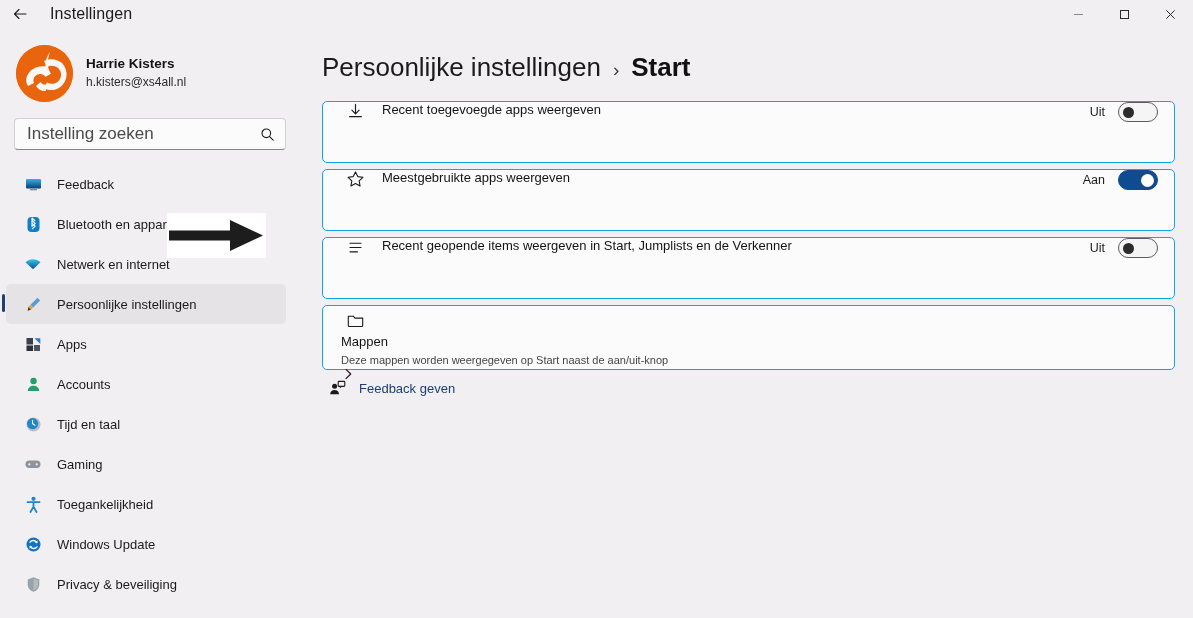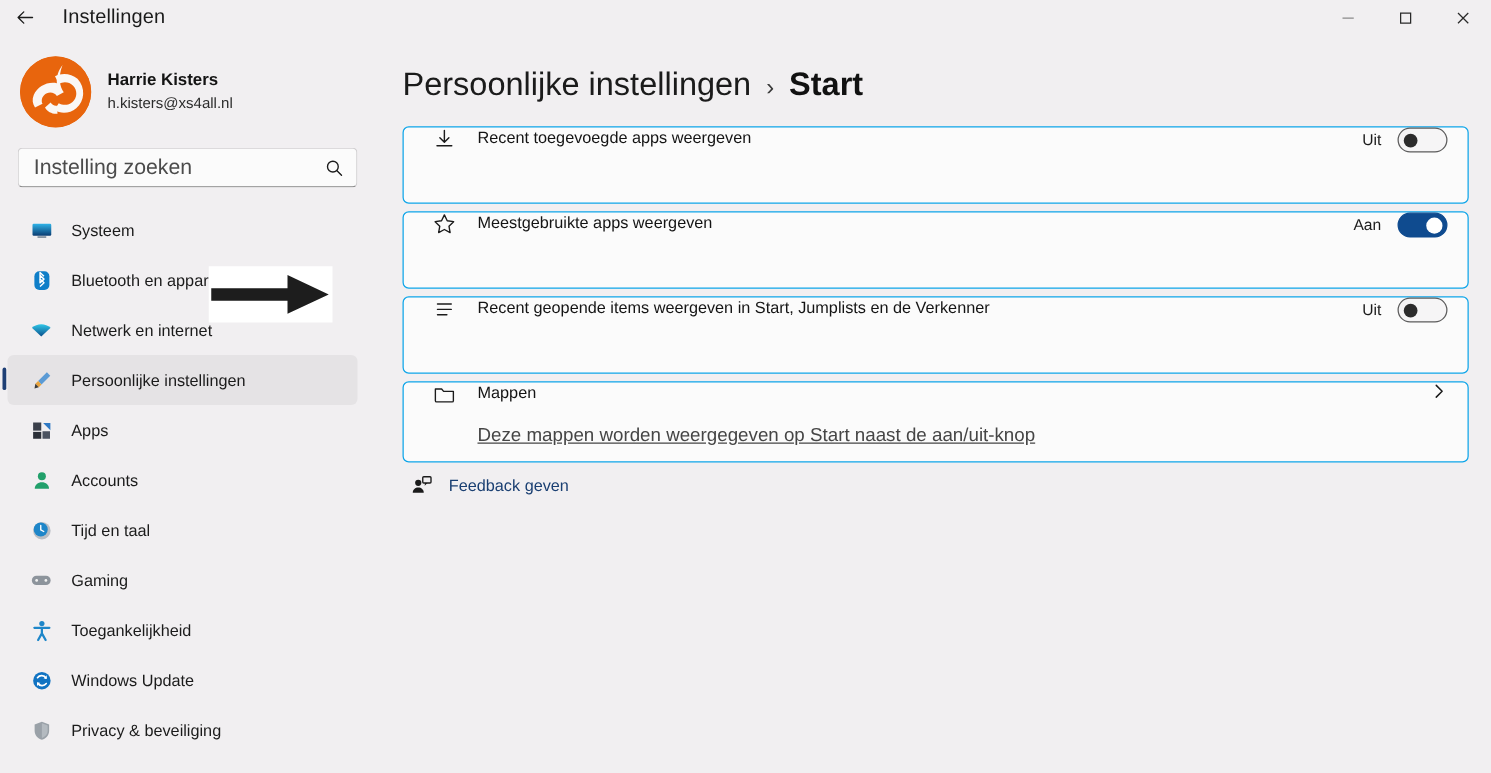--- a/index.html
+++ b/index.html
@@ -154,30 +154,30 @@
   .cards { margin-top: 18px; }
   .card {
     background: #fbfbfb;
     border: 1px solid #0ea5e9;
     border-radius: 5px;
     display: flex; align-items: flex-start;
     padding: 0 16px 0 18px;
     height: 62px;
     margin-bottom: 6px;
   }
-  .card.tall { height: 65px; }
+  .card.tall { height: 65px; flex-direction: column; }
   .card-icon {
     width: 28px; flex: 0 0 28px;
     display: flex; align-items: center; justify-content: center;
     color: #1b1b1b;
     margin-right: 13px;
   }
   .card-body { flex: 1; min-width: 0; }
   .card-title { font-size: 13px; color: #141414; line-height: 1.3; }
-  .card-sub { font-size: 15px; color: #454545; margin-top: 16px; line-height: 1.3; text-decoration: underline; }
+  .card-sub { font-size: 11px; color: #454545; margin-top: 2px; line-height: 1.3; }
   .card-right { display: flex; align-items: center; gap: 13px; }
   .toggle-label { font-size: 12.5px; color: #1b1b1b; }
 
   .toggle {
     width: 40px; height: 20px;
     border-radius: 10px;
     position: relative;
     flex: 0 0 40px;
   }
   .toggle.off {
@@ -276,21 +276,21 @@
             <defs>
                 <linearGradient id="gmon" x1="0" y1="0" x2="0" y2="1">
               <stop offset="0" stop-color="#2fb3e8"></stop>
                   <stop offset="1" stop-color="#0b3d73"></stop>
             </linearGradient>
               </defs>
             <rect x="1" y="3" width="15" height="9.5" rx="1" fill="url(#gmon)"></rect>
             <rect x="5" y="13" width="7" height="1.3" fill="#7a8a99"></rect>
           </svg>
         </span>
-        <span class="navlabel">Systeem</span>
+        <span class="navlabel">Feedback</span>
       </div>
 
       <div class="navitem">
         <span class="navicon">
           <svg width="17" height="17" viewBox="0 0 17 17">
             <rect x="2.5" y="1" width="12" height="15" rx="4" fill="#0f7ec8"></rect>
             <path d="M7 4.3l3.2 3-3.2 3v-8.3l3.2 3" fill="none" stroke="#fff" stroke-width="1.1" stroke-linejoin="round"></path>
             <path d="M7 13.2l3.2-3-3.2-3" fill="none" stroke="#fff" stroke-width="1.1" stroke-linejoin="round"></path>
           </svg>
         </span>

